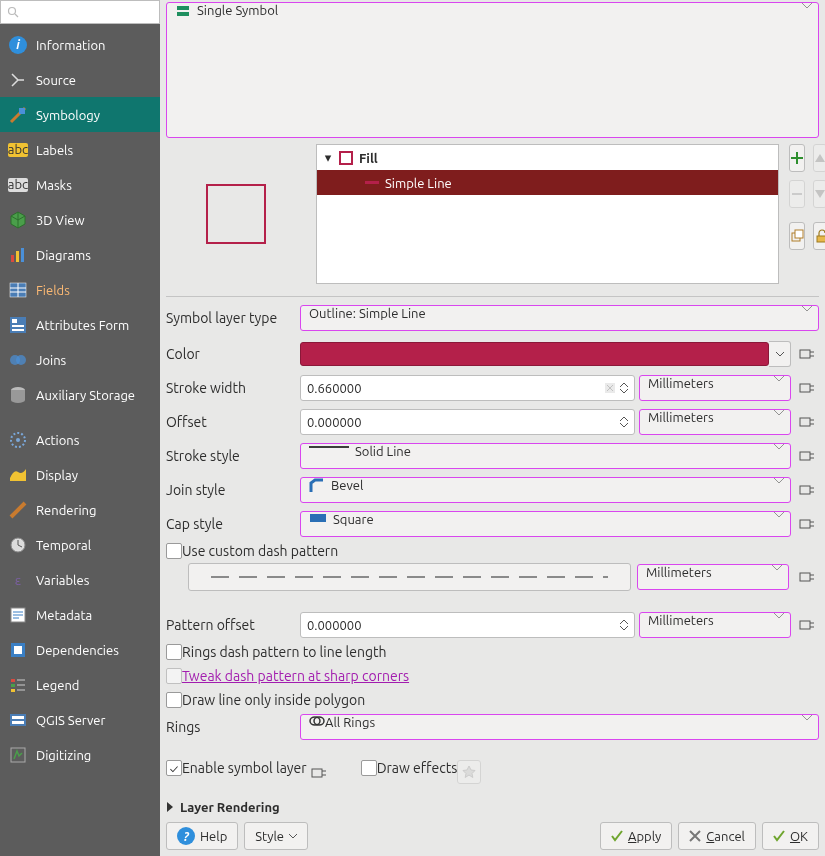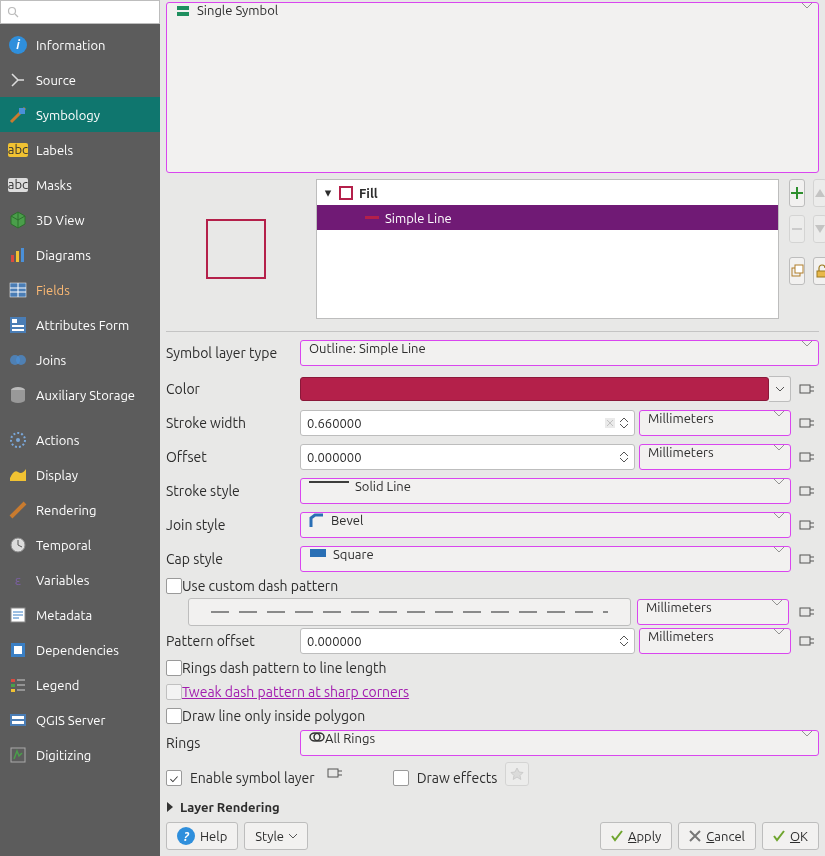--- a/index.html
+++ b/index.html
@@ -16,21 +16,21 @@
 .main{flex:1;display:flex;flex-direction:column;min-width:0;background:#e8e8e7;}
 .row{display:flex;align-items:center;gap:6px;margin:2px 6px;}
 .combo{flex:1;background:#f2f1f0;border:1px solid #d946ef;border-radius:3px;height:26px;display:flex;padding:0 8px;position:relative;}
 .combo .dd{position:absolute;right:6px;opacity:.6;}
 .top-combo{margin:2px 6px 6px 6px;}
 .preview-row{display:flex;gap:10px;margin:0 6px 10px 6px;}
 .preview-box{width:140px;height:140px;display:flex;align-items:center;justify-content:center;}
 .preview-rect{width:60px;height:60px;border:2px solid #b4204a;}
 .layer-tree{flex:1;background:#fff;border:1px solid #bdbdbd;min-height:140px;}
 .tree-row{display:flex;align-items:center;height:25px;padding:0 6px;gap:6px;}
-.tree-row.sel{background:#701a75;color:#fff;}
+.tree-row.sel{background:#7f1d1d;color:#fff;}
 .tree-row .swatch{width:14px;height:14px;border:2px solid #b4204a;display:inline-block;}
 .tree-row .swatch-line{width:14px;height:3px;background:#b4204a;display:inline-block;}
 .tree-row .tri{width:10px;display:inline-flex;justify-content:center;}
 .side-btns{width:30px;display:flex;flex-direction:column;gap:8px;}
 .sqbtn{width:28px;height:28px;background:#f2f1f0;border:1px solid #bdbdbd;border-radius:3px;display:flex;align-items:center;justify-content:center;cursor:pointer;}
 .sqbtn.disabled{opacity:.45;cursor:default;}
 hr.sep{border:none;border-top:1px solid #c4c4c4;margin:2px 6px 6px 6px;}
 .formgrid{display:grid;grid-template-columns:128px 1fr;row-gap:8px;column-gap:6px;margin:0 6px;align-items:center;}
 .lbl{font-size:14px;}
 .field-row{display:flex;align-items:center;gap:4px;}
@@ -42,21 +42,21 @@
 .dd-btn{width:22px;height:26px;background:#f2f1f0;border:1px solid #bdbdbd;border-radius:3px;display:flex;align-items:center;justify-content:center;cursor:pointer;}
 .override-btn{width:24px;height:26px;display:flex;align-items:center;justify-content:center;cursor:pointer;}
 .color-well{flex:1;height:24px;background:#b4204a;border:1px solid #8a1839;border-radius:3px;}
 .color-wrap{display:flex;align-items:center;gap:0;flex:1;}
 .check-row{display:flex;align-items:center;margin:6px 6px 2px 6px;}
 .checkbox{width:16px;height:16px;background:#fff;border:1px solid #9a9a9a;border-radius:2px;display:inline-flex;align-items:center;justify-content:center;}
 .checkbox.checked::after{content:"✓";font-size:12px;color:#2d2d2d;}
 .dash-preview{flex:1;height:28px;background:#f2f1f0;border:1px solid #bdbdbd;border-radius:3px;display:flex;align-items:center;justify-content:center;}
 .dash-preview .dashes{width:90%;height:2px;background:repeating-linear-gradient(90deg,#8a8a8a 0,#8a8a8a 18px,transparent 18px,transparent 28px);}
 .disabled-text{color:#a21caf;text-decoration:underline;}
-.footer-row{display:flex;align-items:flex-end;gap:8px;margin:4px 6px 4px 6px;}
+.footer-row{display:flex;align-items:flex-start;margin:20px 6px 4px 6px;}
 .section-head{display:flex;align-items:center;gap:6px;margin:10px 6px 4px 6px;font-weight:bold;font-size:14px;}
 .btn{height:28px;background:#f2f1f0;border:1px solid #bdbdbd;border-radius:3px;padding:0 10px;display:inline-flex;align-items:center;gap:5px;cursor:pointer;}
 .bottom-bar{display:flex;align-items:center;gap:6px;margin:4px 6px 6px 6px;}
 .bottom-bar .spacer{flex:1;}
 .underline{text-decoration:underline;}
 svg{display:block;}
 .ic-info{width:18px;height:18px;border-radius:50%;background:#2f8fdc;color:#fff;display:flex;align-items:center;justify-content:center;font-style:italic;font-weight:bold;font-size:12px;}
 .tree-row.sel span{color:#fff;}
 </style>
 </head>
@@ -504,21 +504,21 @@
           </svg>
         </div>
       <div class="override-btn">
           <svg width="16" height="14">
             <rect x="1" y="3" width="10" height="8" fill="none" stroke="#555"></rect>
             <path d="M11 5h4M11 9h4" stroke="#555"></path>
           </svg>
         </div>
     </div>
 
-    <div class="formgrid" style="margin-top:0">
+    <div class="formgrid" style="margin-top:19px">
       <span class="lbl">Pattern offset</span>
       <div class="field-row">
         <div class="spin">
           <span>0.000000</span>
           <span class="arrows" style="margin-left:auto">
               <svg width="8" height="6">
                 <path d="M0 5 L4 1 L8 5" fill="none" stroke="#555"></path>
               </svg>
               <svg width="8" height="6">
                 <path d="M0 1 L4 5 L8 1" fill="none" stroke="#555"></path>

